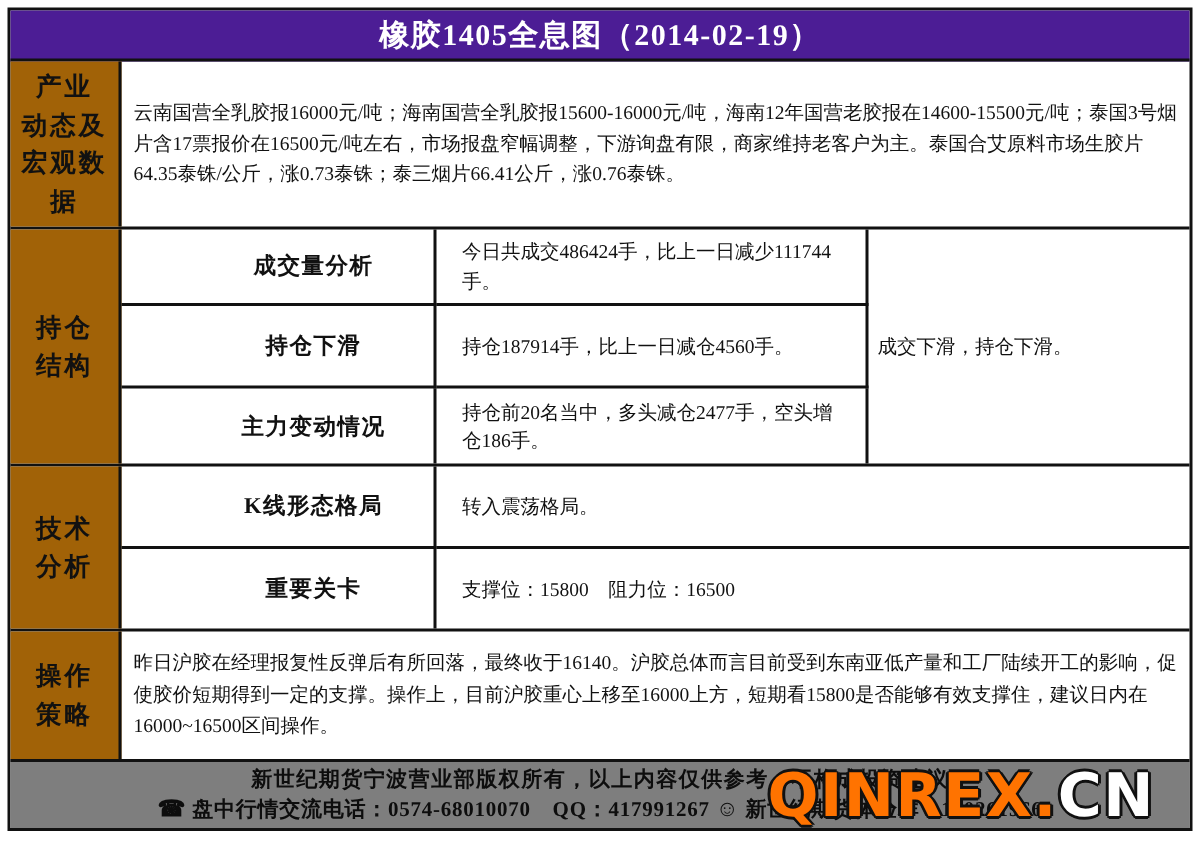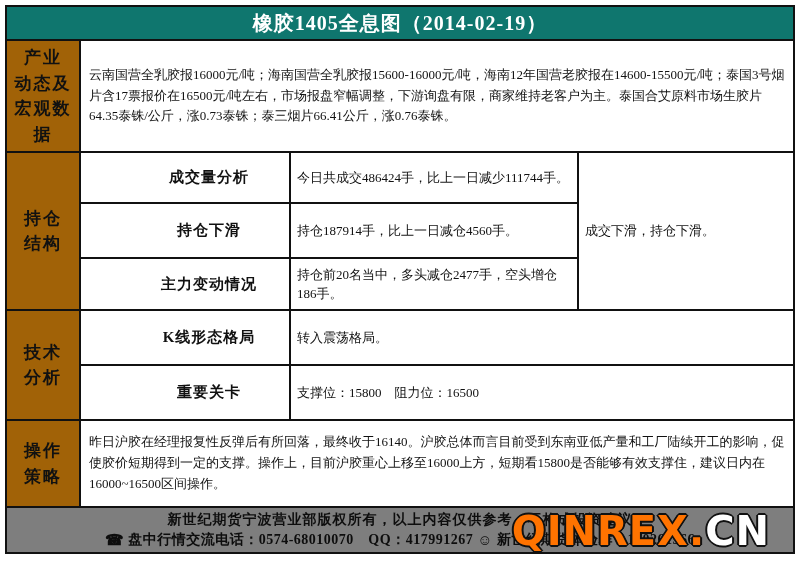--- a/index.html
+++ b/index.html
@@ -2,21 +2,21 @@
 <html><head>
 <meta charset="utf-8">
 <style>
   html,body{margin:0;padding:0;background:#fff;}
   .page{position:relative;width:800px;height:561px;background:#fff;overflow:hidden;
         font-family:"Liberation Serif","DejaVu Serif",serif;color:#111;}
   .table{position:absolute;left:5px;top:5px;width:790px;height:549px;box-sizing:border-box;
          border:2px solid #111;display:flex;flex-direction:column;background:#fff;}
 
   
-  .titlebar{height:34px;flex:0 0 34px;background:#0f766e;color:#fff;display:flex;
+  .titlebar{height:34px;flex:0 0 34px;background:#4c1d95;color:#fff;display:flex;
             align-items:center;justify-content:center;font-size:20px;font-weight:bold;
             letter-spacing:1px;border-bottom:2px solid #111;box-sizing:border-box;}
 
   
   .sect{display:flex;box-sizing:border-box;border-bottom:2px solid #111;}
   .hcell{flex:0 0 74px;width:74px;box-sizing:border-box;border-right:2px solid #111;
          background:#a16207;display:flex;align-items:center;justify-content:center;
          font-weight:bold;font-size:17px;letter-spacing:2px;text-align:center;
          white-space:pre-line;line-height:1.5;}
   .content{flex:1;box-sizing:border-box;padding:22px 8px;font-size:13px;line-height:1.6;
@@ -27,21 +27,21 @@
   .row-position{flex:0 0 158px;height:158px;}
   .row-technical{flex:0 0 110px;height:110px;}
   .row-strategy{flex:0 0 87px;height:87px;}
 
   
   .pos-grid{flex:1;display:grid;grid-template-columns:210px 288px 1fr;
             grid-template-rows:51px 55px 1fr;}
   .lcell{box-sizing:border-box;border-right:2px solid #111;display:flex;align-items:center;
          justify-content:center;font-weight:bold;font-size:15px;letter-spacing:1px;padding-left:48px;}
   .vcell{box-sizing:border-box;border-right:2px solid #111;display:flex;align-items:center;
-         padding:3px 6px;font-size:13px;line-height:1.5;}
+         padding:3px 17px;font-size:13px;line-height:1.5;}
   .bdr-b{border-bottom:2px solid #111;}
   .scell{grid-column:3;grid-row:1 / span 3;display:flex;align-items:center;
          padding:18px 6px;font-size:13px;}
 
   
   .tech-grid{flex:1;display:grid;grid-template-columns:210px 1fr;grid-template-rows:55px 1fr;}
   .tech-grid .vcell{border-right:none;}
 
   
   .footer{flex:1;background:#7e7e7e;position:relative;display:flex;flex-direction:column;

